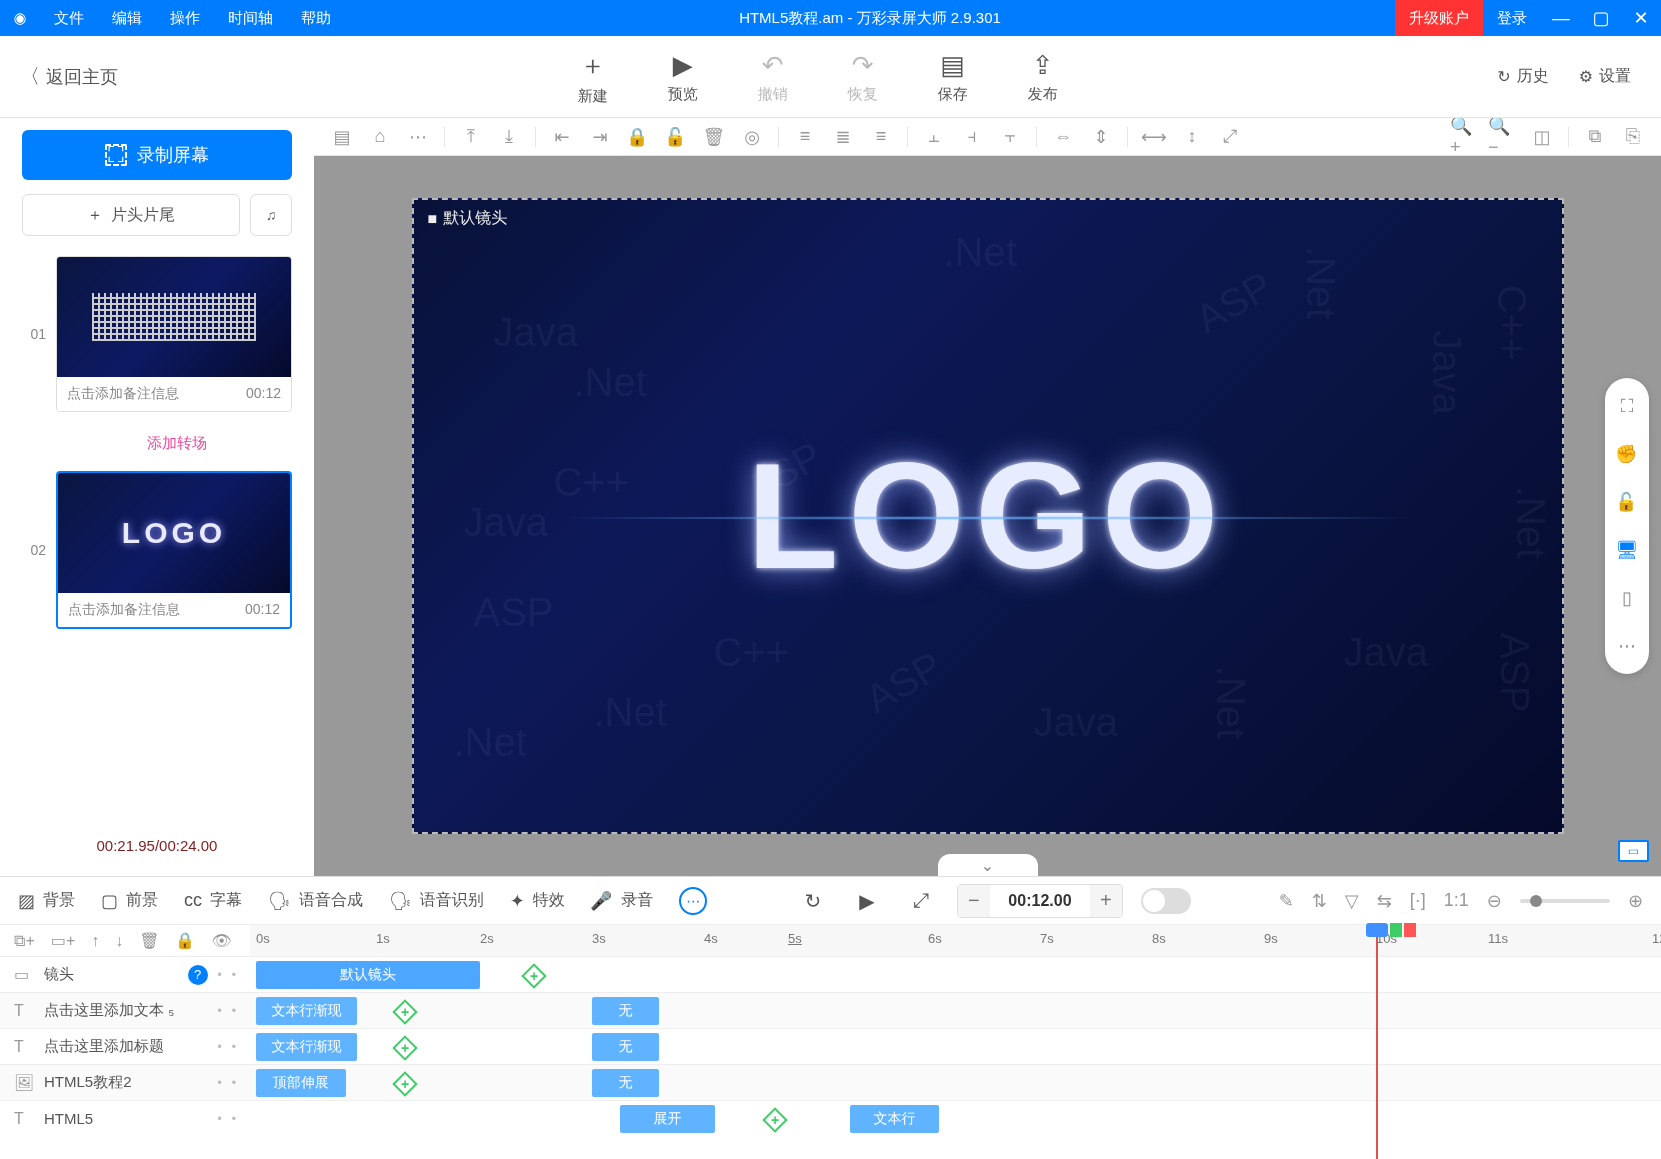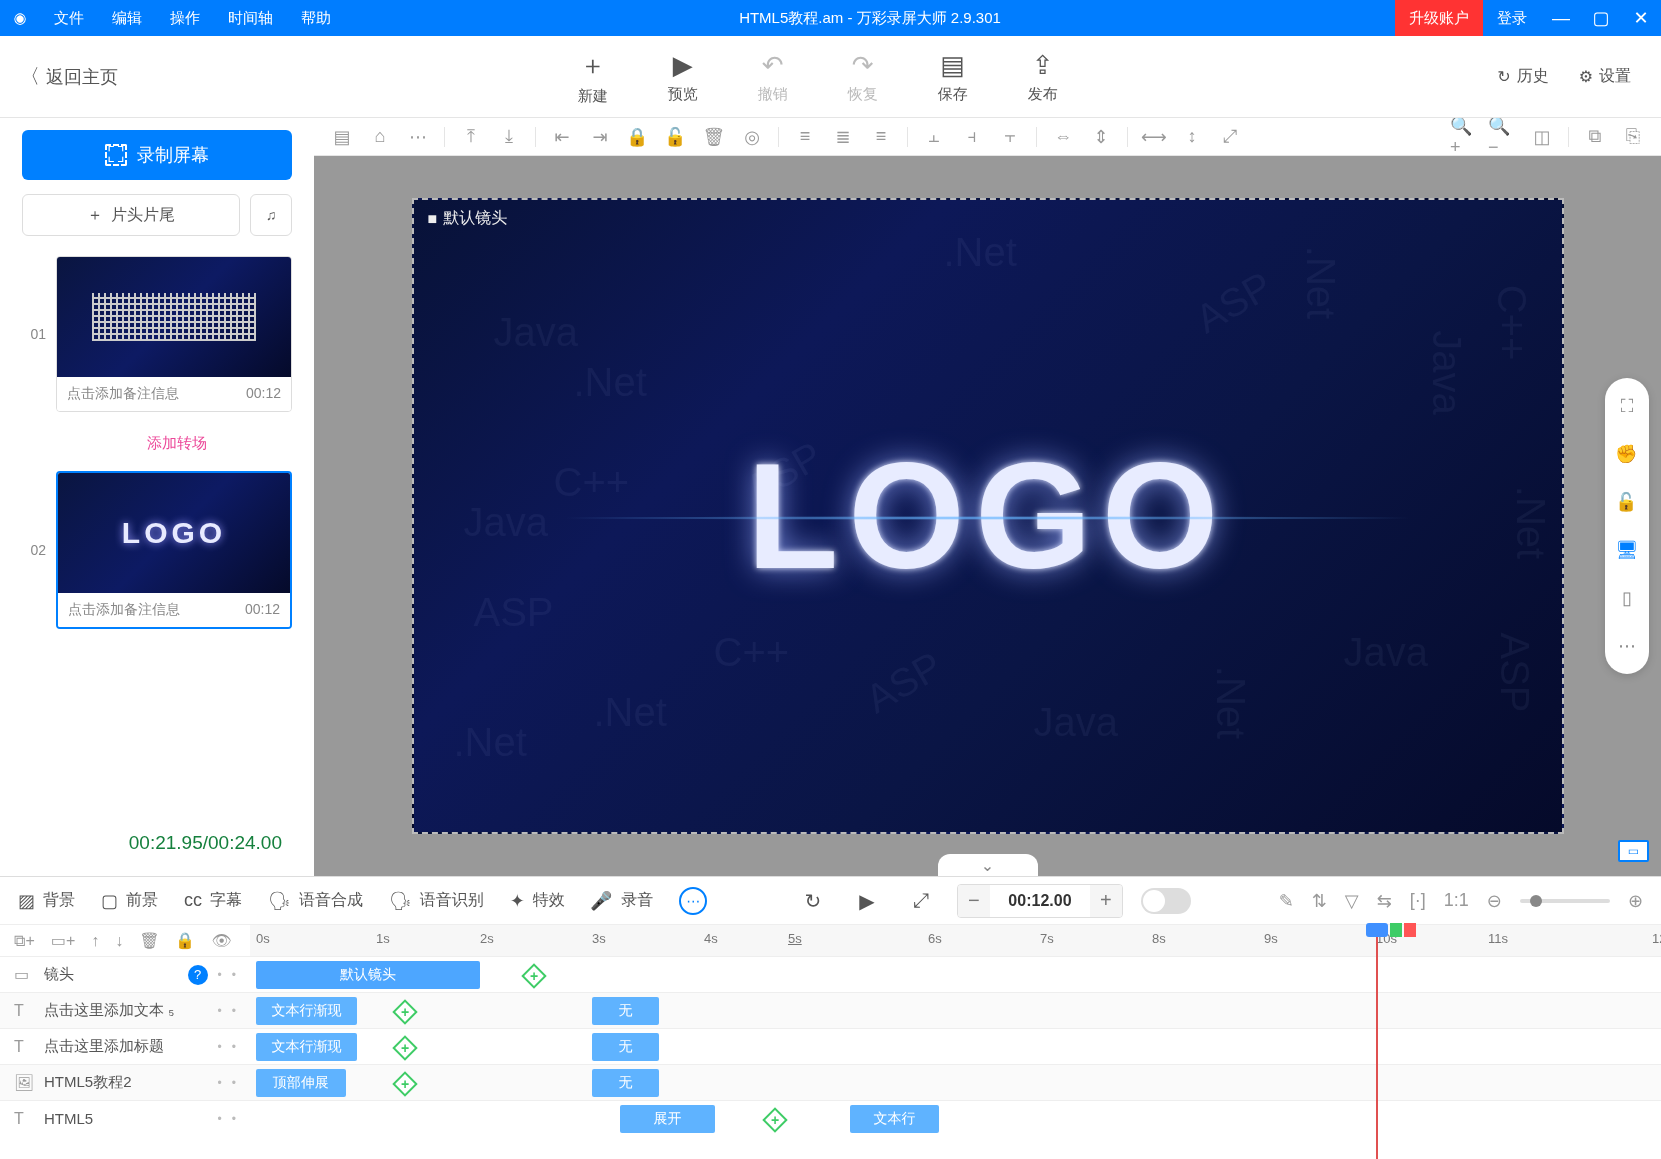--- a/index.html
+++ b/index.html
@@ -31,21 +31,21 @@
 .scene-list{margin-top:20px;display:flex;flex-direction:column;gap:16px;}
 .scene-row{display:flex;align-items:center;gap:10px;}
 .scene-num{width:24px;text-align:right;color:#888;font-size:14px;}
 .scene-card{flex:1;border:1px solid #ddd;border-radius:4px;overflow:hidden;}
 .scene-card.active{border:2px solid #0080ff;}
 .scene-thumb{height:120px;background:linear-gradient(135deg,#0a1540 0%,#0d1a63 50%,#050a2a 100%);display:flex;align-items:center;justify-content:center;color:#dde;font-weight:bold;position:relative;overflow:hidden;}
 .scene-thumb.web::after{content:"";position:absolute;width:70%;height:40%;background:repeating-linear-gradient(90deg,#ccc 0 2px,transparent 2px 6px),repeating-linear-gradient(0deg,#ccc 0 2px,transparent 2px 6px);}
 .scene-thumb.logo{font-size:30px;letter-spacing:4px;color:#e8eaff;text-shadow:0 0 8px #99f;}
 .scene-note{display:flex;justify-content:space-between;padding:8px 10px;background:#fff;color:#888;font-size:14px;}
 .add-trans{text-align:center;color:#ec4899;font-size:15px;padding:6px 0 2px 40px;}
-.scene-time{margin-top:auto;text-align:right;color:#15803d;font-size:19px;padding:10px;}
+.scene-time{margin-top:auto;text-align:center;color:#7f1d1d;font-size:15px;padding:10px;}
 .canvas-area{flex:1;background:#999;position:relative;display:flex;align-items:center;justify-content:center;overflow:hidden;}
 .canvas-toolbar{position:absolute;top:0;left:0;right:0;height:38px;background:#fff;display:flex;align-items:center;padding:0 12px;gap:6px;border-bottom:1px solid #e5e5e5;}
 .tb-ico{width:32px;height:32px;display:flex;align-items:center;justify-content:center;color:#999;font-size:18px;}
 .tb-sep{width:1px;height:20px;background:#e5e5e5;margin:0 4px;}
 .canvas{margin-top:38px;width:1152px;height:636px;background:linear-gradient(135deg,#081238 0%,#0d1858 30%,#0a1545 60%,#050a2a 100%);border:2px dashed #bbb;position:relative;display:flex;align-items:center;justify-content:center;}
 .canvas-label{position:absolute;top:8px;left:14px;color:#eee;font-size:16px;display:flex;align-items:center;gap:6px;}
 .logo-text{font-size:150px;font-weight:600;color:#e8ecff;letter-spacing:10px;text-shadow:0 0 30px rgba(150,170,255,0.8), 0 0 6px #fff;position:relative;}
 .logo-text::before{content:"";position:absolute;left:-200px;right:-200px;top:50%;height:4px;background:radial-gradient(ellipse at center,rgba(100,180,255,0.9) 0%,transparent 70%);}
 .bgword{position:absolute;color:rgba(180,200,255,0.06);font-size:40px;font-weight:500;pointer-events:none;}
 .canvas-chev{position:absolute;bottom:0;left:50%;transform:translateX(-50%);width:100px;height:22px;background:#fff;border-radius:12px 12px 0 0;display:flex;align-items:center;justify-content:center;color:#888;font-size:16px;}

